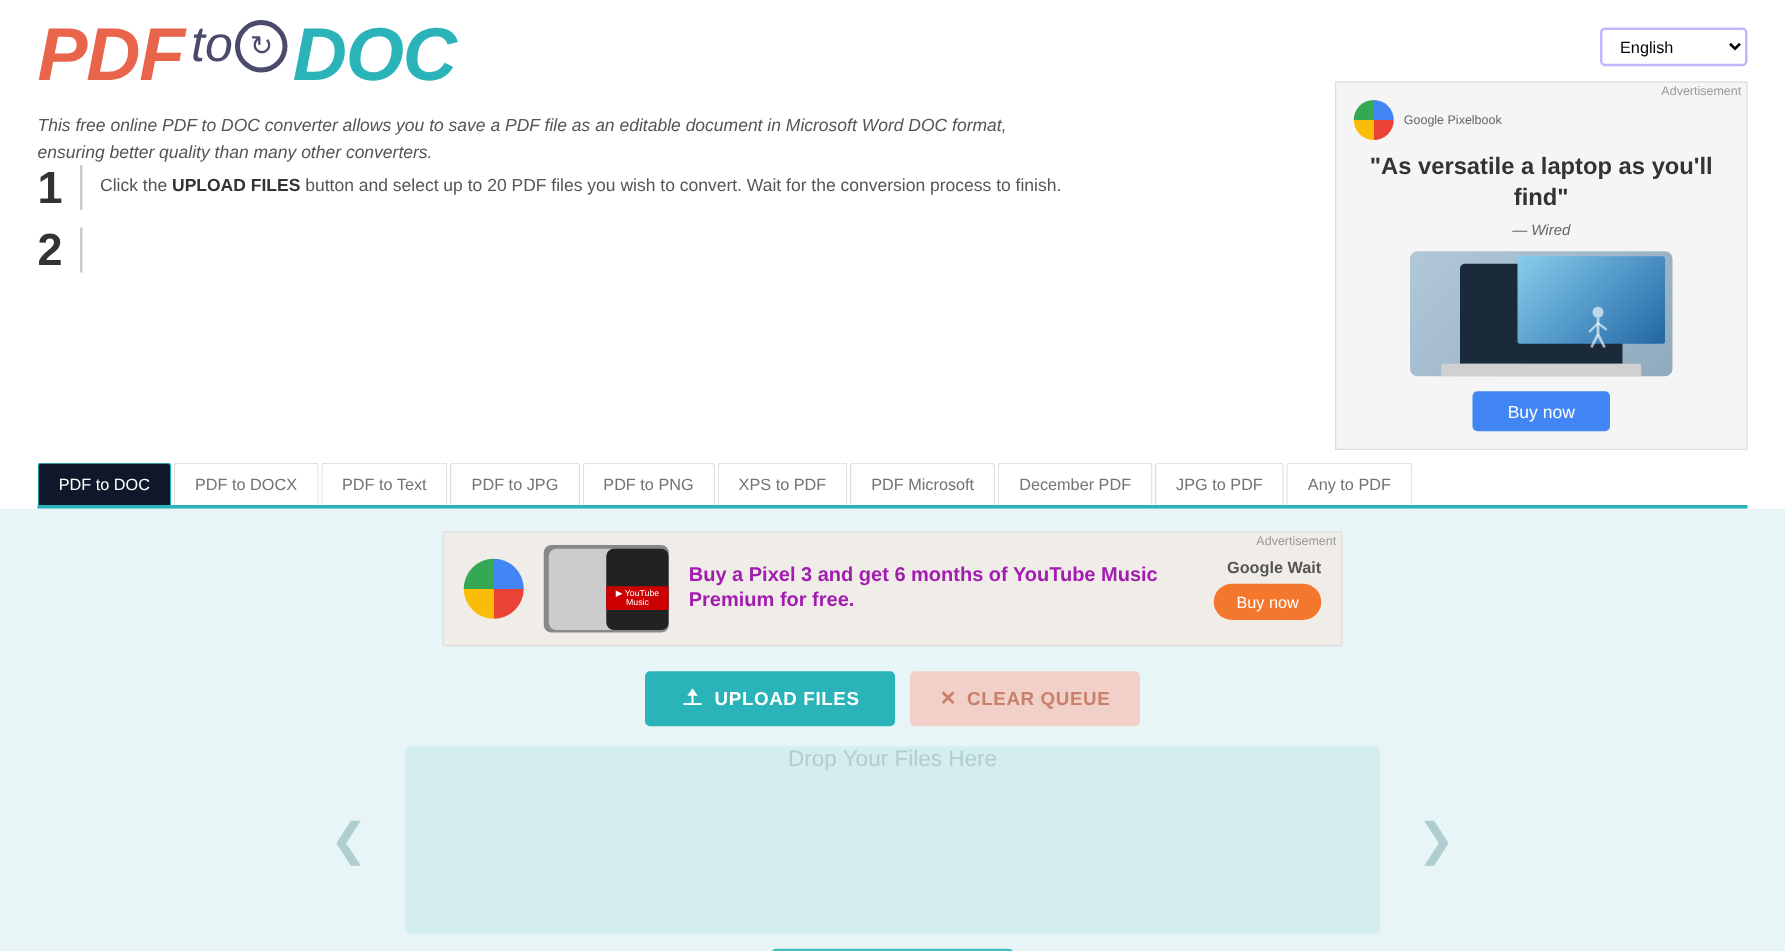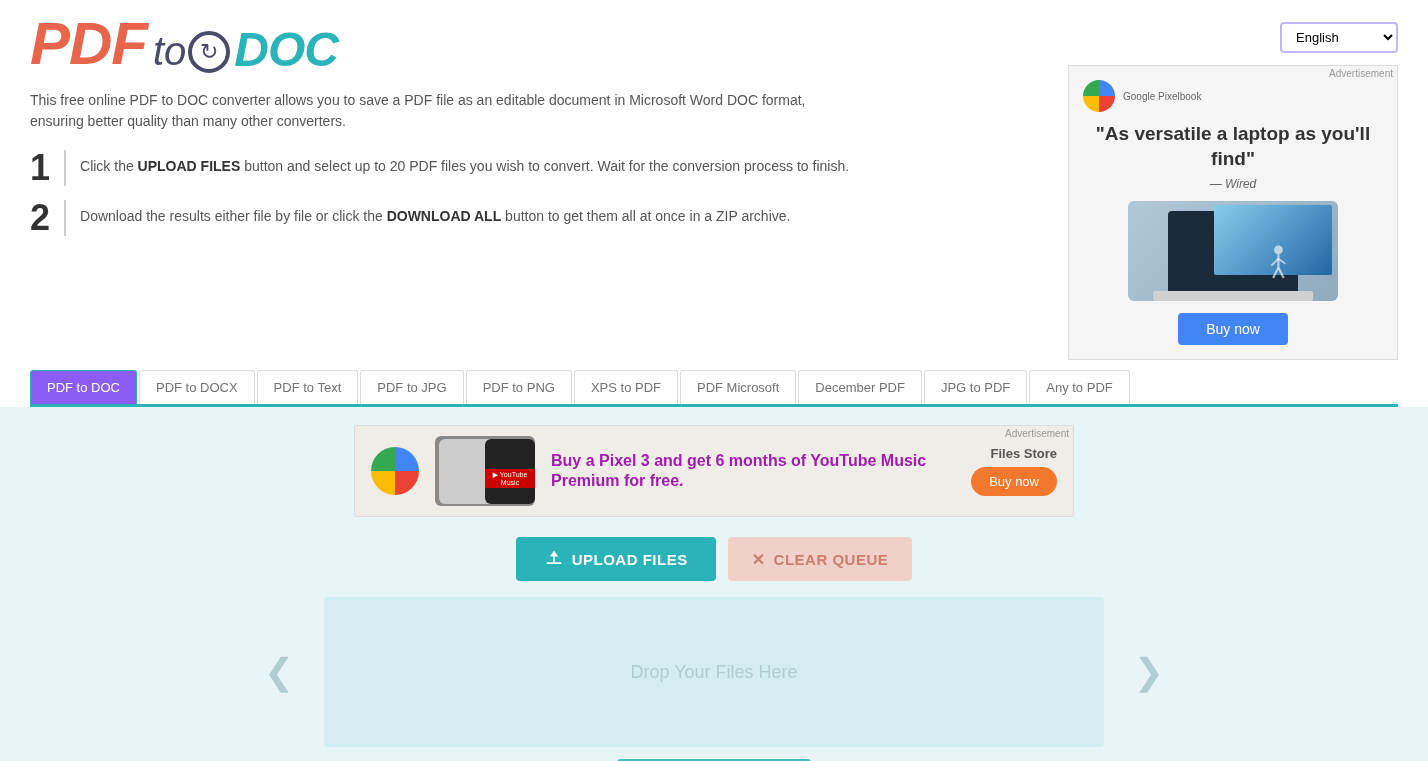--- a/index.html
+++ b/index.html
@@ -13,24 +13,24 @@
       border: 2px solid #c4b5fd;
       border-radius: 4px;
       padding: 5px 24px 5px 10px;
       font-size: 13px;
       background: #fff;
       cursor: pointer;
       appearance: auto;
     }
 
     .description {
-      margin-bottom: 18px;
       font-size: 14px;
       line-height: 1.5;
       color: #555;
+      font-style: italic;
     }
 
     .steps {
       margin-bottom: 20px;
     }
 
     .step {
       display: flex;
       align-items: flex-start;
       margin-bottom: 14px;
@@ -84,21 +84,21 @@
       border: 1px solid #ddd;
       border-bottom: none;
       margin-right: 2px;
       border-radius: 3px 3px 0 0;
       color: #737373;
       background: #fff;
       white-space: nowrap;
     }
 
     .tab-item.active {
-      background: #8b5cf6;
+      background: #0f172a;
       color: #fff;
       border-color: #2ab3b8;
     }
 
     
     .ad-banner {
       max-width: 720px;
       margin: 0 auto 20px auto;
       background: #f0ede8;
       border: 1px solid #ddd;
@@ -247,21 +247,21 @@
       position: relative;
       max-width: 900px;
       margin: 0 auto;
     }
 
     .drop-zone {
       background: #d4eef0;
       border-radius: 4px;
       min-height: 150px;
       display: flex;
-      align-items: center;
+      align-items: flex-start;
       justify-content: center;
       margin: 0 60px;
     }
 
     .drop-text {
       color: #b0cdd0;
       font-size: 18px;
       font-weight: 400;
     }
 
@@ -302,21 +302,21 @@
       padding: 12px 36px;
       font-size: 15px;
       cursor: pointer;
       font-weight: 600;
       opacity: 0.85;
     }
 
     
     .logo-wrapper {
       display: flex;
-      align-items: flex-end;
+      align-items: flex-start;
     }
 
     .logo-pdf-text {
       font-size: 60px;
       font-weight: 900;
       color: #e8644a;
       font-style: italic;
       letter-spacing: -1px;
       line-height: 1;
     }
@@ -341,21 +341,21 @@
       width: 42px;
       height: 42px;
       border: 4px solid #4a4a6a;
       border-radius: 50%;
       margin: 0 2px;
       font-size: 22px;
       color: #4a4a6a;
     }
 
     .logo-doc-text {
-      font-size: 48px;
+      font-size: 60px;
       font-weight: 900;
       color: #2ab3b8;
       font-style: italic;
       letter-spacing: -1px;
       line-height: 1;
     }
 
     
     .top-area {
       display: flex;
@@ -510,23 +510,20 @@
 
     <div class="steps">
       <div class="step">
         <div class="step-number">1</div>
         <div class="step-text">
           Click the <strong>UPLOAD FILES</strong> button and select up to 20 PDF files you wish to convert. Wait for the conversion process to finish.
         </div>
       </div>
       <div class="step">
         <div class="step-number">2</div>
-        <div class="step-text">
-          Download the results either file by file or click the <strong>DOWNLOAD ALL</strong> button to get them all at once in a ZIP archive.
-        </div>
       </div>
     </div>
   </div>
 
   <div style="display:flex; flex-direction:column; align-items:flex-end;">
     <div class="language-select" style="margin-bottom:12px;">
       <select>
         <option>English</option>
         <option>Français</option>
         <option>Deutsch</option>
@@ -587,21 +584,21 @@
     <div class="ad-banner-phones">
       <div class="phone-light"></div>
       <div class="phone-dark">
         <div style="background:#c00;color:#fff;font-size:7px;text-align:center;padding:2px;margin-top:30px;">▶ YouTube Music</div>
       </div>
     </div>
     <div class="ad-banner-text">
       <div class="ad-banner-title">Buy a Pixel 3 and get 6 months of YouTube Music Premium for free.</div>
     </div>
     <div class="ad-banner-right">
-      <span class="ad-banner-store">Files Store</span>
+      <span class="ad-banner-store">Google Wait</span>
       <button class="ad-banner-buy">Buy now</button>
     </div>
   </div>
 
   <div class="buttons-row">
     <button class="btn-upload">
       <svg width="20" height="20" viewBox="0 0 24 24">
         <rect x="3" y="16" width="18" height="2" rx="1" fill="white"></rect>
         <rect x="11" y="3" width="2" height="14" rx="1" fill="white"></rect>
         <polygon points="12,2 7,9 17,9" fill="white"></polygon>

